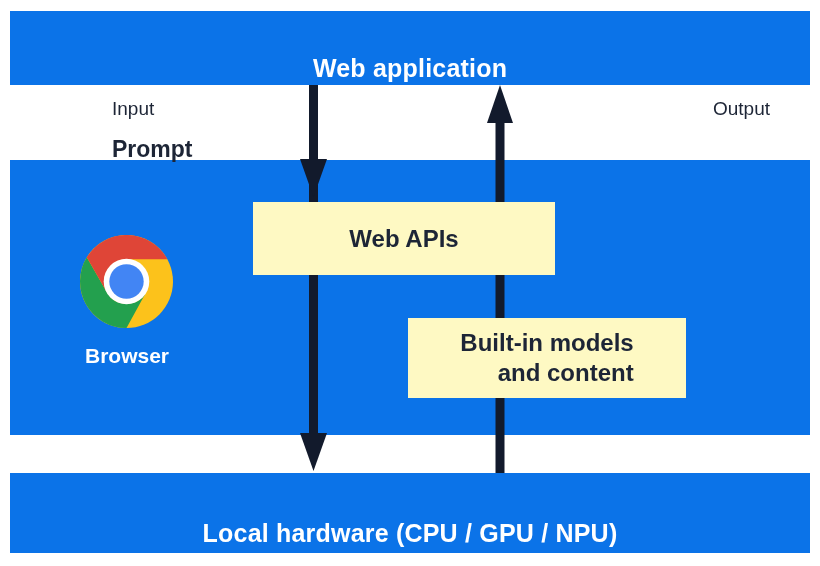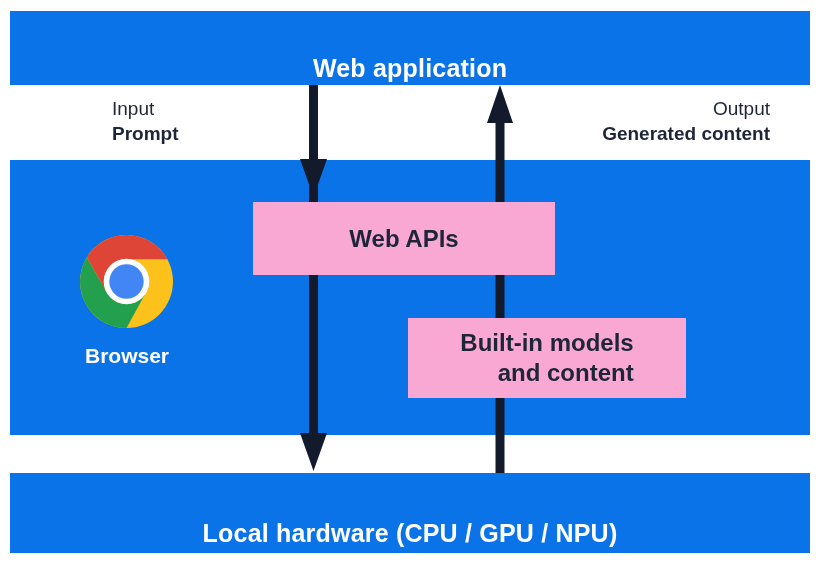--- a/index.html
+++ b/index.html
@@ -43,34 +43,35 @@
     color: #1d2536;
   }
   .io-group.input  { left: 112px; text-align: left; }
   .io-group.output { right: 50px; text-align: right; }
   .io-caption {
     font-size: 19px;
     font-weight: 400;
     line-height: 23px;
   }
   .io-label {
-    font-size: 19px;
+    font-size: 23px;
     font-weight: 700;
     line-height: 27px;
     white-space: nowrap;
+    margin-top: 16px;
   }
   .arrows-svg {
     position: absolute;
     left: 0;
     top: 0;
     z-index: 2;
   }
   .api-box {
     position: absolute;
-    background: #f9a8d4;
+    background: #fef9c3;
     z-index: 3;
     display: flex;
     align-items: center;
     justify-content: center;
     text-align: center;
     color: #1d2536;
     font-weight: 700;
     font-size: 24px;
     line-height: 30px;
   }
@@ -105,21 +106,20 @@
     <span class="bar-label">Web application</span>
   </div>
 
   <div class="io-group input">
     <div class="io-caption">Input</div>
     <div class="io-label">Prompt</div>
   </div>
 
   <div class="io-group output">
     <div class="io-caption">Output</div>
-    <div class="io-label">Generated content</div>
   </div>
 
   <div class="layer-bar mid-band"></div>
 
   <svg class="arrows-svg" width="820" height="566" viewBox="0 0 820 566">
     <g>
       <rect x="309" y="85" width="9" height="352" fill="#121a2c"></rect>
       <polygon points="300,159 327,159 313.5,197" fill="#121a2c"></polygon>
       <polygon points="300,433 327,433 313.5,471" fill="#121a2c"></polygon>
     </g>

